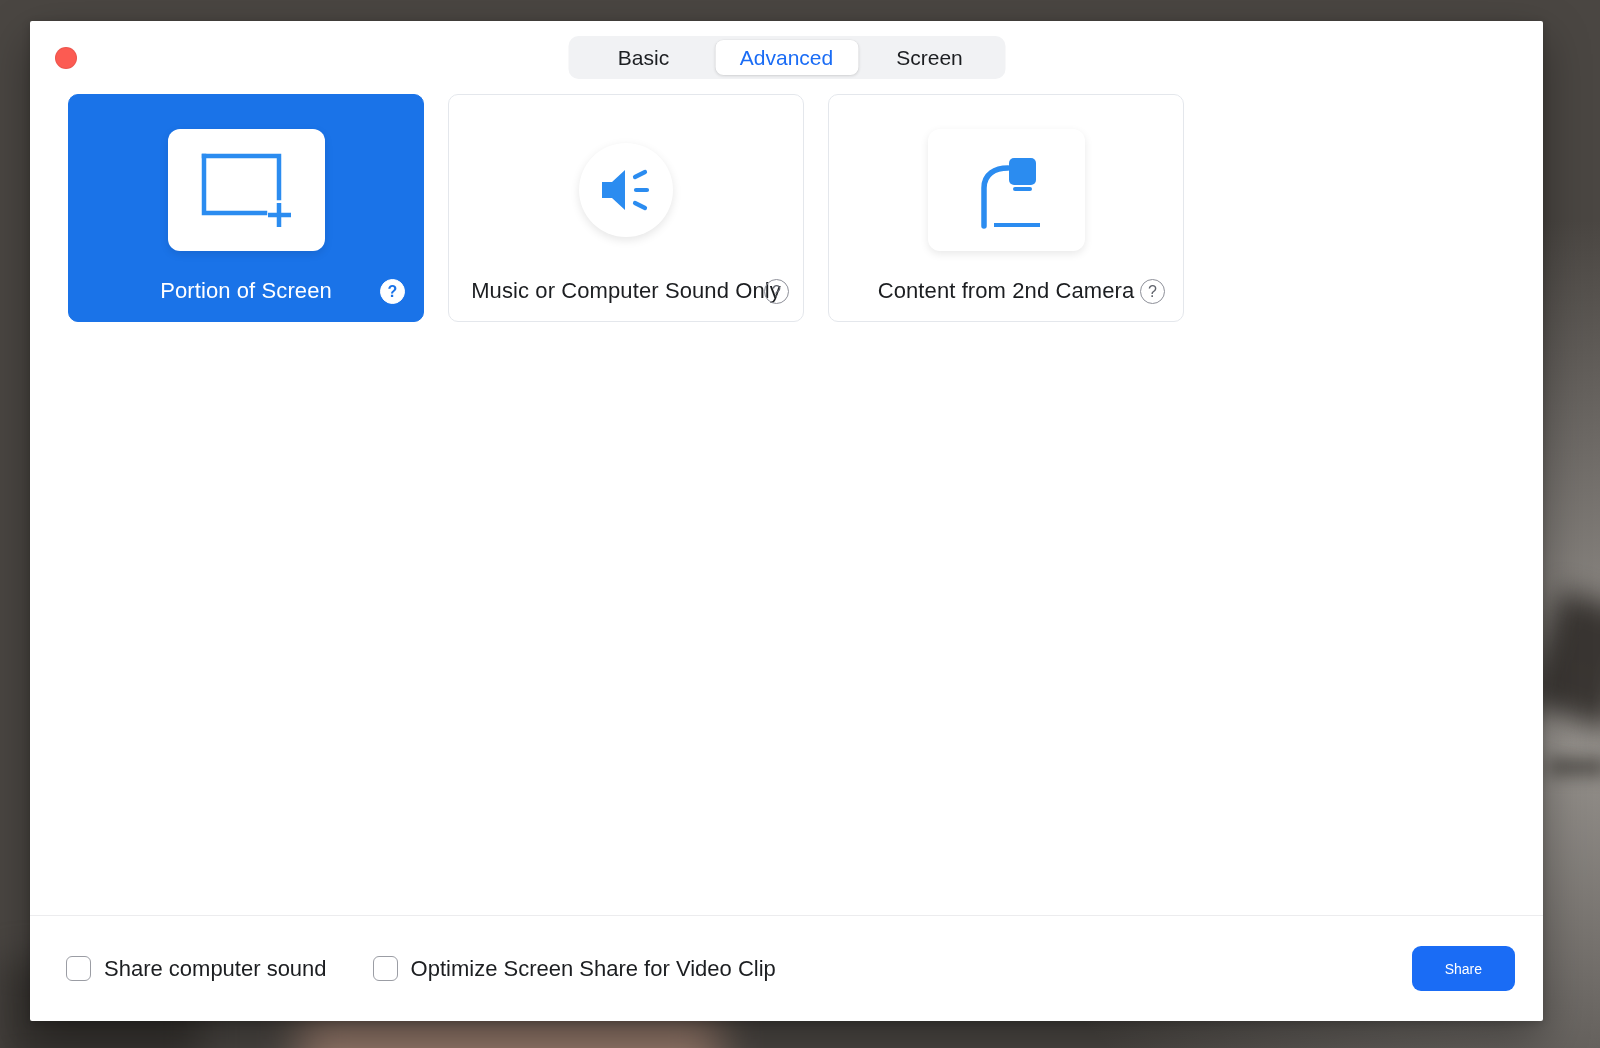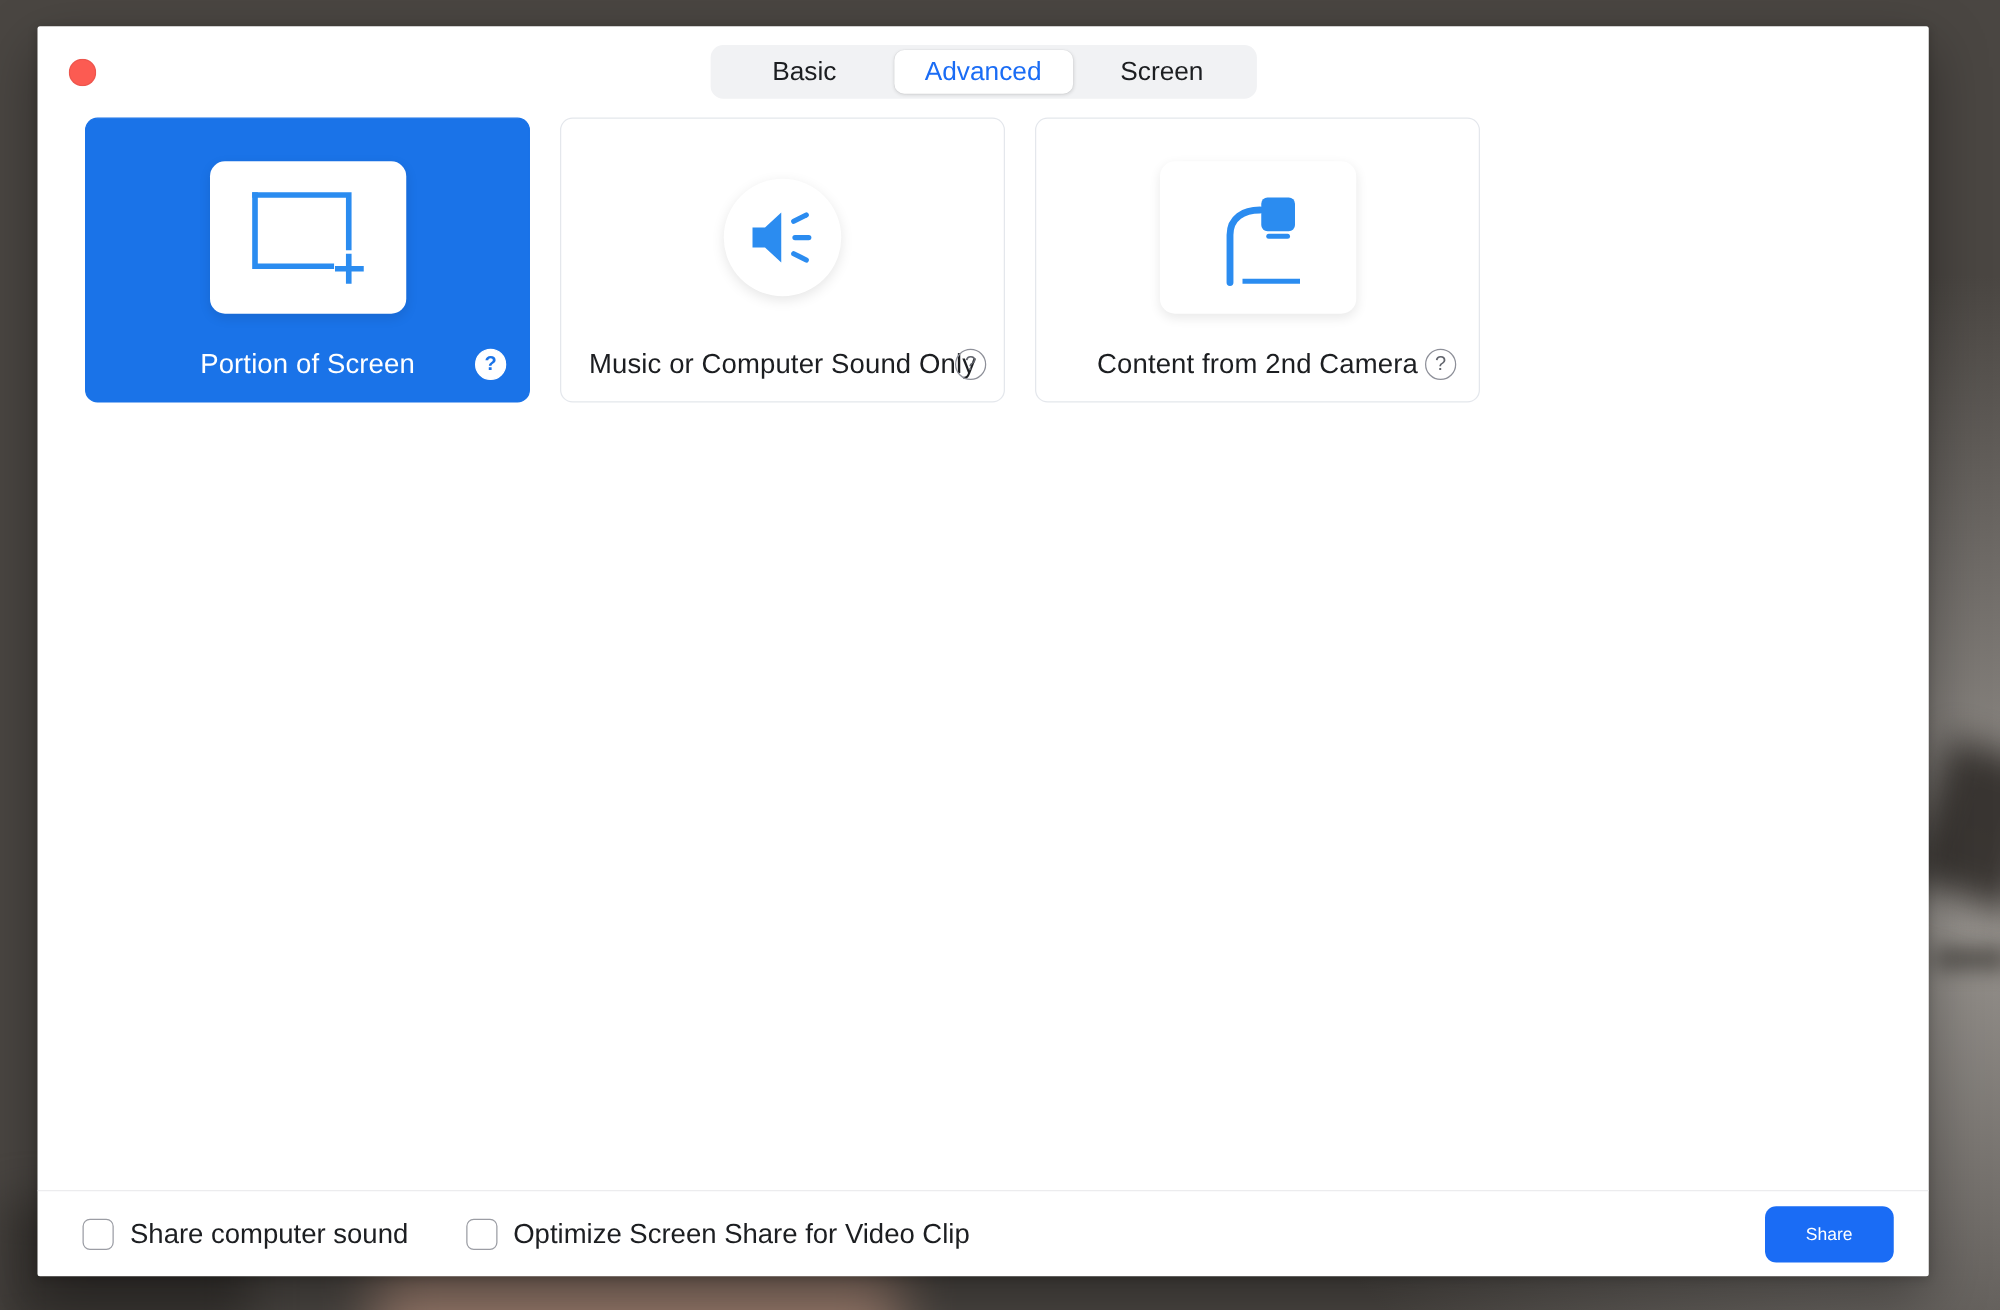--- a/index.html
+++ b/index.html
@@ -222,21 +222,21 @@
     background: #ffffff;
     border-color: #ffffff;
     color: #1a73e8;
     font-weight: bold;
   }
   .help-badge.tight { right: 14px; }
 
   
   .footer {
     flex: none;
-    height: 69px;
+    height: 106px;
     border-top: 1px solid #ececee;
     display: flex;
     align-items: center;
     padding: 0 28px 0 36px;
     gap: 0;
   }
   .check-item {
     display: flex;
     align-items: center;
     gap: 13px;

